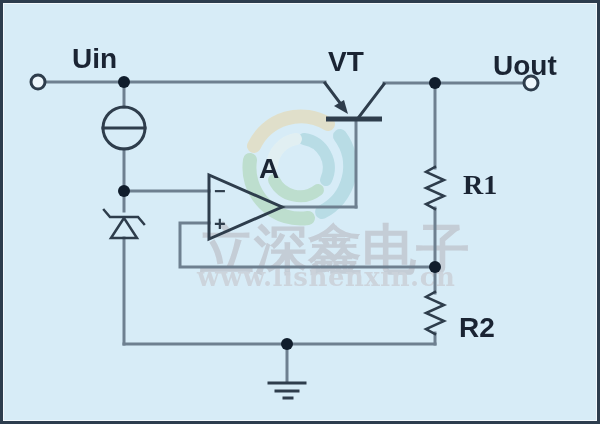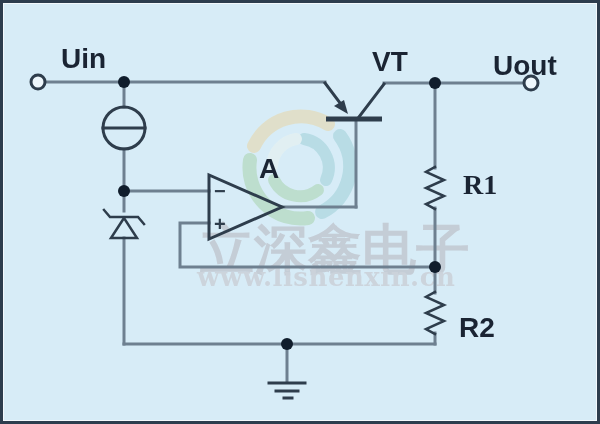--- a/index.html
+++ b/index.html
@@ -121,21 +121,21 @@
       <circle class="dot" cx="435" cy="83" r="6"></circle>
       <circle class="dot" cx="124" cy="191" r="6"></circle>
       <circle class="dot" cx="435" cy="267" r="6"></circle>
       <circle class="dot" cx="287" cy="344" r="6"></circle>
     </g>
 
     <circle class="term" cx="38" cy="82" r="7"></circle>
     <circle class="term" cx="531" cy="83" r="7"></circle>
   </svg>
 
-  <div class="lbl" style="left:61px;top:45px;">Uin</div>
+  <div class="lbl" style="left:72px;top:45px;">Uin</div>
   <div class="lbl" style="left:493px;top:52px;text-align:center;">Uout</div>
-  <div class="lbl" style="left:328px;top:48px;margin-left:44px;">VT</div>
+  <div class="lbl" style="left:328px;top:48px;">VT</div>
   <div class="lbl" style="left:259px;top:155px;">A</div>
   <div class="lbl" style="left:463px;top:171px;font-family:Liberation Serif, serif;">R1</div>
   <div class="lbl" style="left:459px;top:306px;margin-top:8px;">R2</div>
 
   <div class="frame-border"></div>
 </div>
 
 </body></html>

